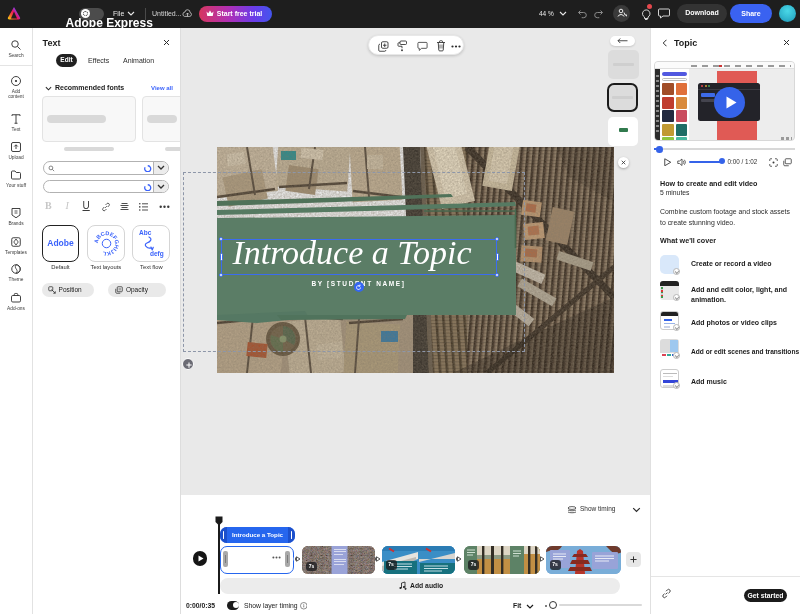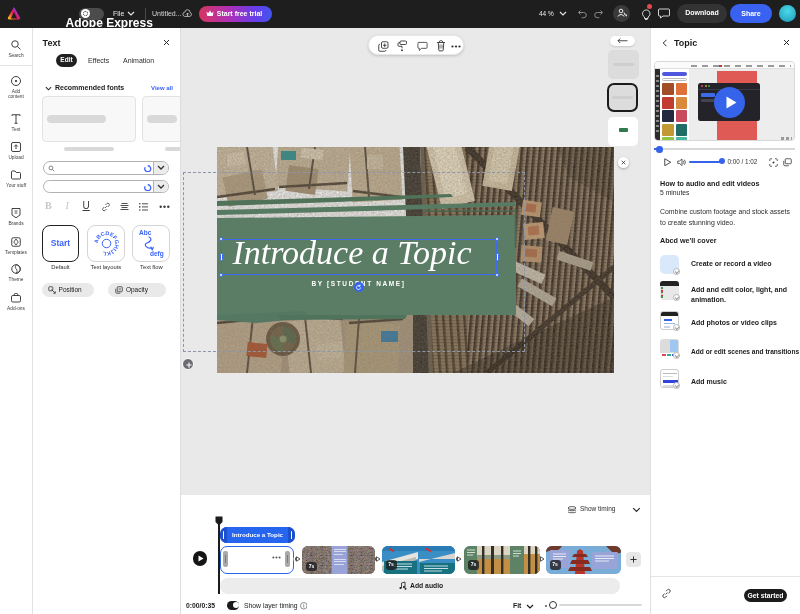--- a/index.html
+++ b/index.html
@@ -212,21 +212,21 @@
         <circle cx="0.8" cy="7" r="0.8" fill="#3a3a3a"></circle>
         <path d="M3 0.8 h6 M3 3.9 h6 M3 7 h6" stroke="#3a3a3a" stroke-width="0.9"></path>
       </svg>
  <svg class="abs" style="left:125px;top:177px" width="11" height="3.5" viewBox="0 0 11 3.5">
         <circle cx="1.7" cy="1.7" r="1.2" fill="#3a3a3a"></circle>
         <circle cx="5.5" cy="1.7" r="1.2" fill="#3a3a3a"></circle>
         <circle cx="9.3" cy="1.7" r="1.2" fill="#3a3a3a"></circle>
       </svg>
 
  <div class="abs" style="left:7.6px;top:197.4px;width:37.8px;height:36.3px;background:#fff;border:1.8px solid #222;border-radius:8px;"></div>
- <div class="abs bold" style="left:7.6px;top:210px;width:37.8px;text-align:center;font-size:8.5px;color:#3b63fb;">Start</div>
+ <div class="abs bold" style="left:7.6px;top:210px;width:37.8px;text-align:center;font-size:8.5px;color:#3b63fb;">Adobe</div>
  <div class="abs" style="left:52.8px;top:197.4px;width:38.2px;height:36.3px;background:#fff;border:1px solid #d5d5d5;border-radius:8px;"></div>
  <svg class="abs" style="left:59.5px;top:203px" width="25" height="25" viewBox="0 0 50 50">
    <defs>
           <path id="tcir" d="M8 25 a17 17 0 1 1 34 0 a17 17 0 1 1 -34 0"></path>
         </defs>
    <circle cx="25" cy="25" r="8.5" stroke="#3b63fb" fill="none" stroke-width="2"></circle>
    <text font-size="11" font-weight="bold" fill="#3b63fb" font-family="Liberation Sans"><textPath href="#tcir" startOffset="0">ABCDEFGHIJKL</textPath></text>
  </svg>
  <div class="abs" style="left:98.3px;top:197.4px;width:38.2px;height:36.3px;background:#fff;border:1px solid #d5d5d5;border-radius:8px;"></div>
  <div class="abs bold" style="left:105px;top:201px;font-size:6.5px;color:#3b63fb;">Abc</div>
@@ -666,24 +666,24 @@
  <div class="abs" style="left:76.5px;top:130.2px;font-size:6.3px;color:#333;">0:00 / 1:02</div>
  <svg class="abs" style="left:118px;top:129.5px" width="9" height="9" viewBox="0 0 18 18">
         <path d="M6 1.5 H3 a1.5 1.5 0 0 0 -1.5 1.5 v3 M12 1.5 h3 a1.5 1.5 0 0 1 1.5 1.5 v3 M6 16.5 H3 a1.5 1.5 0 0 1 -1.5 -1.5 v-3 M12 16.5 h3 a1.5 1.5 0 0 0 1.5 -1.5 v-3" stroke="#3a3a3a" fill="none" stroke-width="1.6"></path>
         <circle cx="9" cy="9" r="2" fill="#3a3a3a"></circle>
       </svg>
  <svg class="abs" style="left:132px;top:129.5px" width="9" height="9" viewBox="0 0 18 18">
         <rect x="4.5" y="1.5" width="12" height="10" rx="1.5" stroke="#3a3a3a" fill="none" stroke-width="1.6"></rect>
         <path d="M1.5 5.5 v8 a2 2 0 0 0 2 2 h8" stroke="#3a3a3a" fill="none" stroke-width="1.6"></path>
       </svg>
 
- <div class="abs bold" style="left:9px;top:150.5px;font-size:7.2px;color:#1b1b1b;white-space:nowrap;">How to audio and edit videos</div>
+ <div class="abs bold" style="left:9px;top:150.5px;font-size:7.2px;color:#1b1b1b;white-space:nowrap;">How to create and edit video</div>
  <div class="abs" style="left:9px;top:160.8px;font-size:6.8px;color:#2c2c2c;">5 minutes</div>
  <div class="abs" style="left:9px;top:179px;font-size:6.9px;color:#2c2c2c;line-height:10.7px;white-space:nowrap;">Combine custom footage and stock assets<br>to create stunning video.</div>
- <div class="abs bold" style="left:9px;top:208px;font-size:7.2px;color:#1b1b1b;">Abcd we'll cover</div>
+ <div class="abs bold" style="left:9px;top:208px;font-size:7.2px;color:#1b1b1b;">What we'll cover</div>
 
  <div class="abs" style="left:9px;top:227px;width:18.5px;height:18.5px;background:#d9e8fa;border-radius:5px;"></div>
  <div class="abs bold" style="left:40px;top:232px;font-size:7px;color:#1b1b1b;white-space:nowrap;">Create or record a video</div>
  <div class="abs" style="left:9px;top:253px;width:18.5px;height:18.5px;background:#e8e8e8;border-radius:3px;overflow:hidden;">
         <div class="abs" style="left:0;top:0;width:18.5px;height:4.5px;background:#222;"></div>
         <div class="abs" style="left:1px;top:6px;width:2px;height:11px;background:repeating-linear-gradient(0deg,#3c9a4e 0 1.5px,#d33 1.5px 3px,#ccc 3px 4.5px);"></div>
       </div>
  <div class="abs bold" style="left:40px;top:257.4px;font-size:7px;color:#1b1b1b;line-height:9.6px;white-space:nowrap;">Add and edit color, light, and<br>animation.</div>
  <div class="abs" style="left:9px;top:283px;width:18.5px;height:18.5px;background:#fff;border:0.5px solid #ccc;border-radius:3px;overflow:hidden;">
         <div class="abs" style="left:0;top:0;width:18.5px;height:4px;background:#222;"></div>

